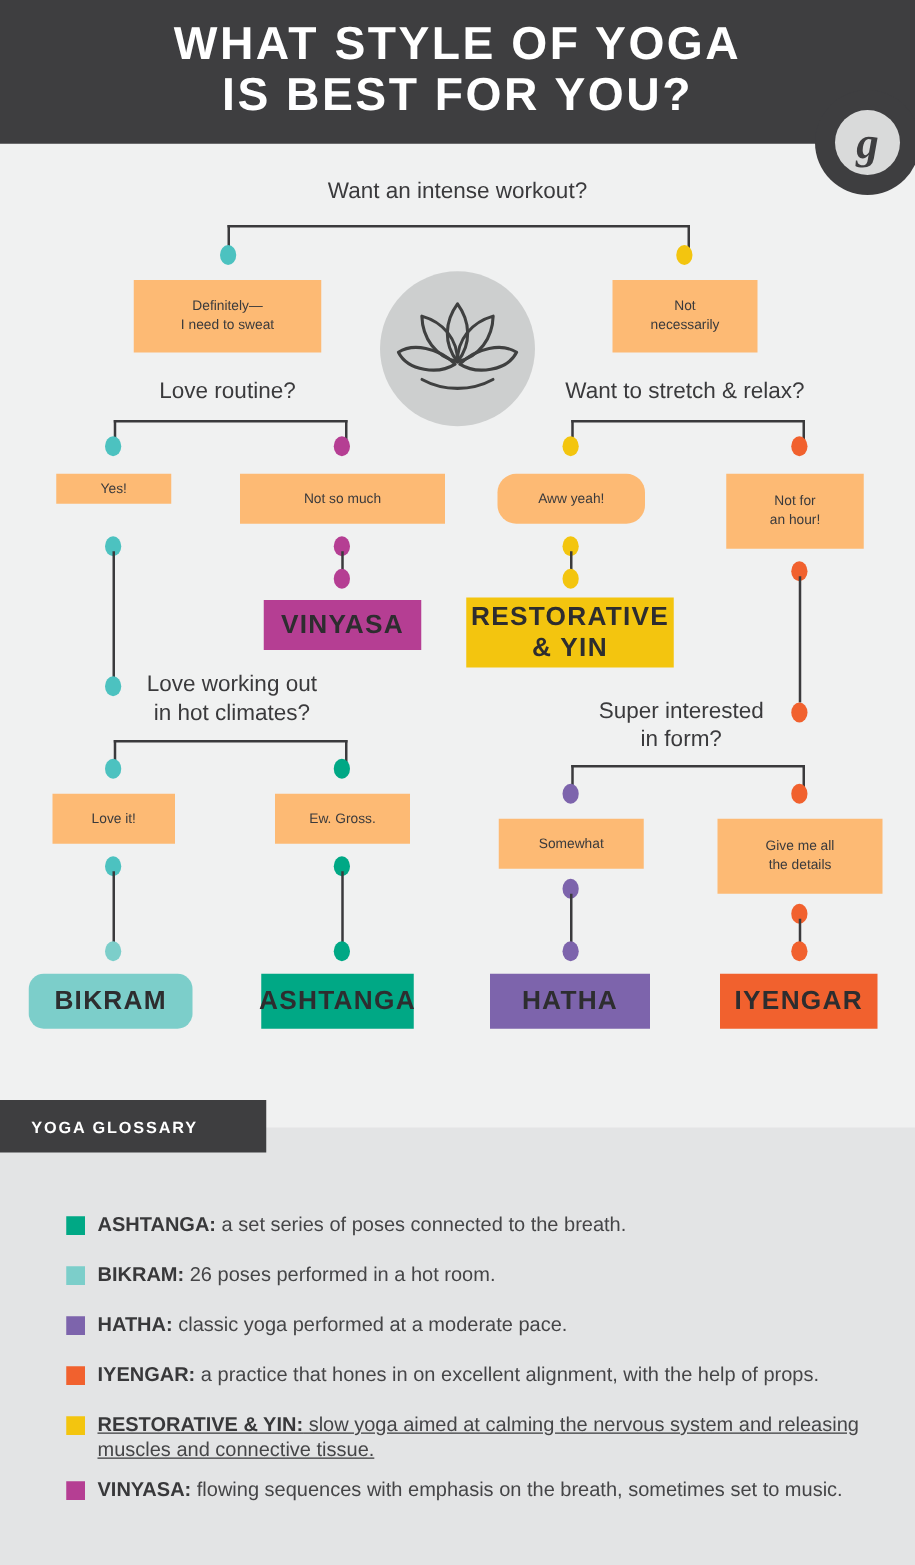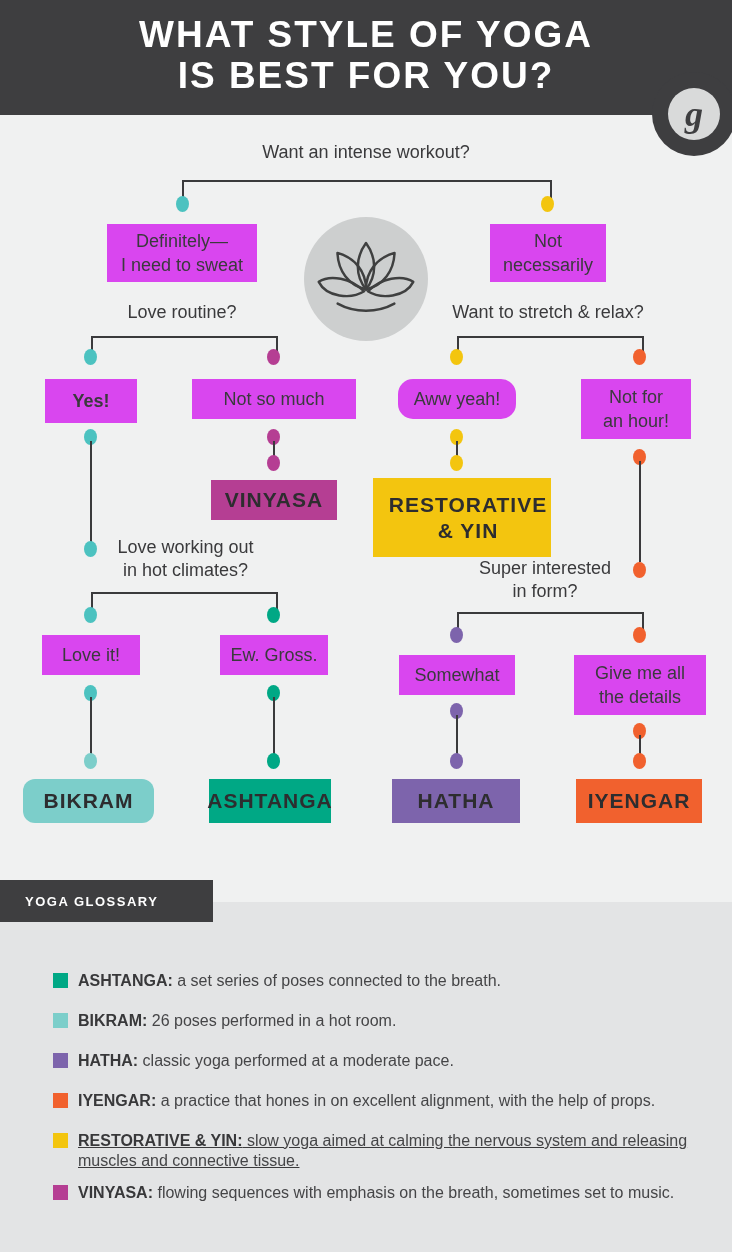--- a/index.html
+++ b/index.html
@@ -22,22 +22,22 @@
     display:flex;align-items:center;justify-content:center;
     font-family:"Liberation Serif",serif;font-style:italic;font-weight:700;
     font-size:36px;color:#3e3e40;
   }
   
   .q{font-size:18px;font-weight:500;text-align:center;white-space:pre-line;line-height:1.25;color:#3a3a3c;}
   .bracket{border-top:2px solid #3a3a3c;border-left:2px solid #3a3a3c;border-right:2px solid #3a3a3c;}
   .dot{width:13px;height:16px;border-radius:50%;}
   .vline{width:2px;background:#3a3a3c;}
   .box{
-    background:#d946ef;display:flex;align-items:center;justify-content:center;
-    text-align:center;font-size:18px;line-height:1.35;white-space:pre-line;color:#3a3a3c;
+    background:#fdba74;display:flex;align-items:center;justify-content:center;
+    text-align:center;font-size:11px;line-height:1.35;white-space:pre-line;color:#3a3a3c;
   }
   .result{
     display:flex;align-items:center;justify-content:center;text-align:center;
     font-size:21px;font-weight:700;letter-spacing:1px;line-height:1.2;
     white-space:pre-line;color:#2d2d2f;
   }
   .lotus-circle{
     left:304px;top:217px;width:124px;height:124px;border-radius:50%;background:#cdcfcf;
     display:flex;align-items:center;justify-content:center;
   }
@@ -91,39 +91,39 @@
   <div class="abs q" style="left:418px;top:301px;width:260px;">Want to stretch &amp; relax?</div>
 
   <div class="abs bracket" style="left:91px;top:336px;width:183px;height:22px;"></div>
   <div class="abs dot" style="left: 84px; top: 349px; background: rgb(76, 194, 192);"></div>
   <div class="abs dot" style="left: 267px; top: 349px; background: rgb(181, 62, 147);"></div>
 
   <div class="abs bracket" style="left:457px;top:336px;width:183px;height:22px;"></div>
   <div class="abs dot" style="left: 450px; top: 349px; background: rgb(243, 197, 15);"></div>
   <div class="abs dot" style="left: 633px; top: 349px; background: rgb(241, 97, 46);"></div>
 
-  <div class="abs box" style="left:45px;top:379px;width:92px;height:44px;font-weight:bold;">Yes!</div>
+  <div class="abs box" style="left:45px;top:379px;width:92px;height:24px;">Yes!</div>
   <div class="abs box" style="left:192px;top:379px;width:164px;height:40px;">Not so much</div>
   <div class="abs box" style="left:398px;top:379px;width:118px;height:40px;border-radius:15px;">Aww yeah!</div>
   <div class="abs box" style="left:581px;top:379px;width:110px;height:60px;">Not for
 an hour!</div>
 
   <div class="abs dot" style="left: 84px; top: 429px; background: rgb(76, 194, 192);"></div>
   <div class="abs vline" style="left:90px;top:441px;height:104px;"></div>
   <div class="abs dot" style="left: 84px; top: 541px; background: rgb(76, 194, 192);"></div>
 
   <div class="abs dot" style="left: 267px; top: 429px; background: rgb(181, 62, 147);"></div>
   <div class="abs vline" style="left:273px;top:441px;height:18px;"></div>
   <div class="abs dot" style="left: 267px; top: 455px; background: rgb(181, 62, 147);"></div>
   <div class="abs result" style="left: 211px; top: 480px; width: 126px; height: 40px; background: rgb(181, 62, 147);">VINYASA</div>
 
   <div class="abs dot" style="left: 450px; top: 429px; background: rgb(243, 197, 15);"></div>
   <div class="abs vline" style="left:456px;top:441px;height:18px;"></div>
   <div class="abs dot" style="left: 450px; top: 455px; background: rgb(243, 197, 15);"></div>
-  <div class="abs result" style="left: 373px; top: 478px; width: 166px; height: 79px; background: rgb(243, 197, 15); padding-left: 12px;">RESTORATIVE
+  <div class="abs result" style="left: 373px; top: 478px; width: 166px; height: 56px; background: rgb(243, 197, 15);">RESTORATIVE
 &amp; YIN</div>
 
   <div class="abs dot" style="left: 633px; top: 449px; background: rgb(241, 97, 46);"></div>
   <div class="abs vline" style="left:639px;top:461px;height:101px;"></div>
   <div class="abs dot" style="left: 633px; top: 562px; background: rgb(241, 97, 46);"></div>
 
   <div class="abs q" style="left:103px;top:536px;width:165px;">Love working out
 in hot climates?</div>
   <div class="abs bracket" style="left:91px;top:592px;width:183px;height:22px;"></div>
   <div class="abs dot" style="left: 84px; top: 607px; background: rgb(76, 194, 192);"></div>

